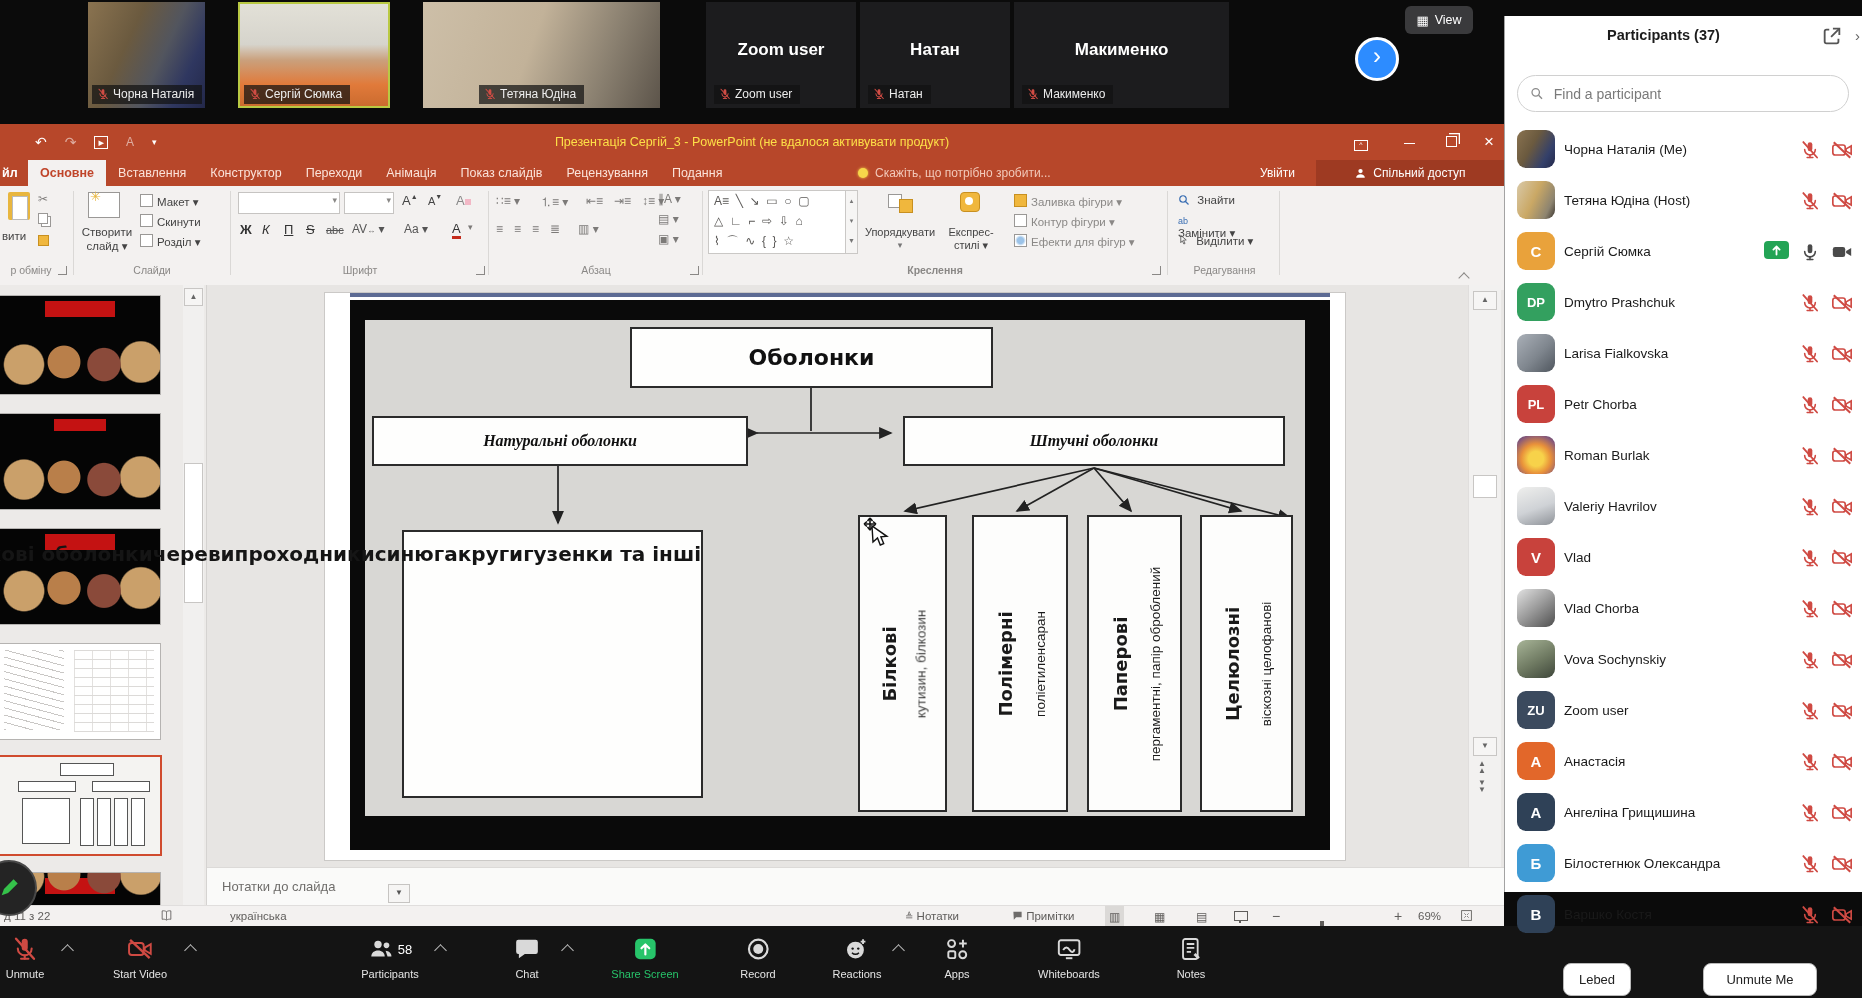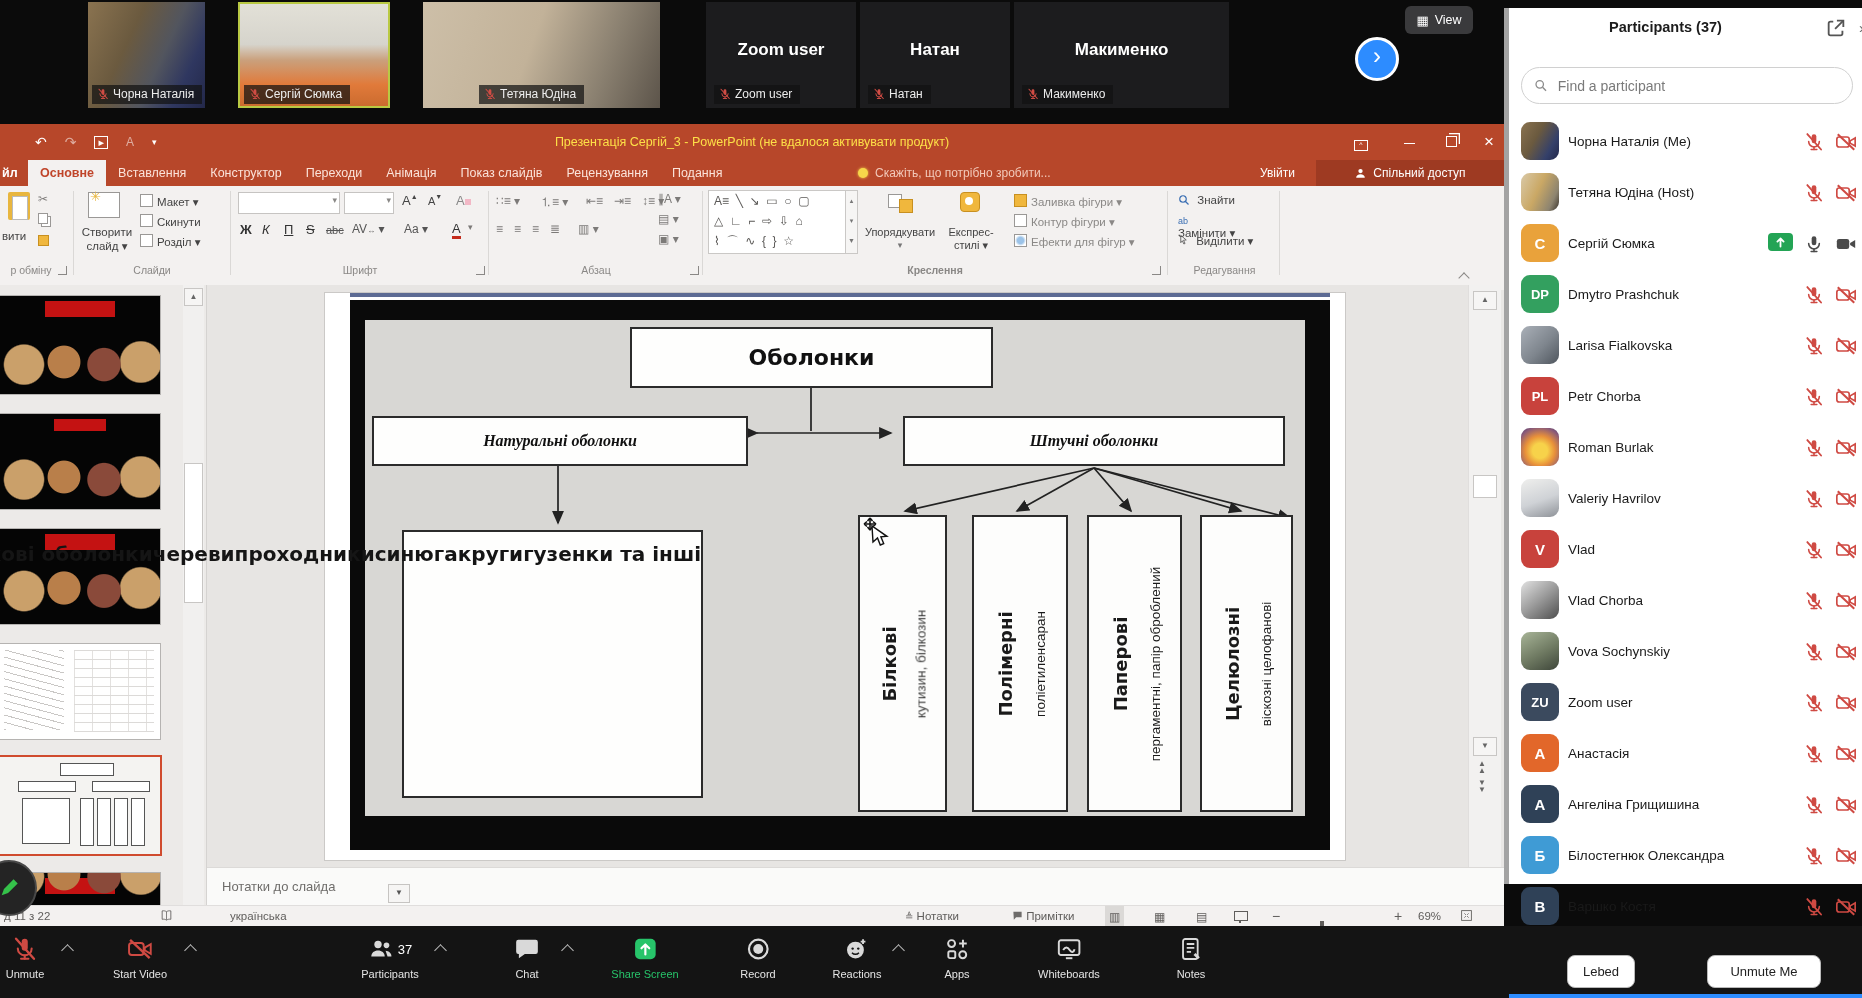--- a/index.html
+++ b/index.html
@@ -117,21 +117,21 @@
   .ztrack{display:inline-block;width:96px;height:2px;background:#a8a6a4;vertical-align:middle;position:relative;}
   .zthumb{position:absolute;left:32px;top:-5px;width:4px;height:12px;background:#5f5d5b;}
   
   .ztoolbar{position:absolute;left:0;top:926px;width:1862px;height:72px;background:#141414;}
   .zitem{position:absolute;top:8px;transform:translateX(-50%);text-align:center;color:#e4e4e4;cursor:pointer;}
   .zitem .ic{height:30px;display:flex;align-items:center;justify-content:center;}
   .zitem .lb{font-size:11px;margin-top:4px;white-space:nowrap;}
   .zchev{position:absolute;top:20px;width:8px;height:8px;border-left:1.6px solid #bdbdbd;border-top:1.6px solid #bdbdbd;transform:rotate(45deg);}
   .count{font-size:13px;color:#fff;margin-left:4px;}
   
-  .panel{position:absolute;left:1504px;top:8px;width:358px;height:876px;background:#fff;border-left:5px solid #a3a3a3;box-sizing:border-box;}
+  .panel{position:absolute;left:1504px;top:16px;width:358px;height:876px;background:#fff;border-left:1px solid #a3a3a3;box-sizing:border-box;}
   .p-title{position:absolute;left:0;right:40px;top:11px;text-align:center;font-size:14.5px;font-weight:bold;color:#1c1c1c;}
   .p-pop{position:absolute;left:316px;top:9px;width:24px;height:24px;}
   .p-close{position:absolute;left:350px;top:11px;color:#666;font-size:15px;}
   .p-search{position:absolute;left:12px;top:59px;width:332px;height:37px;border:1px solid #d0d0d0;border-radius:19px;
             box-sizing:border-box;display:flex;align-items:center;gap:8px;padding:0 12px;background:#fff;}
   .p-search input{border:none;outline:none;font-size:14px;color:#333;width:100%;font-family:"Liberation Sans",sans-serif;background:transparent;}
   .p-search input::placeholder{color:#7a7a7a;}
   .prow{position:absolute;left:0;width:358px;height:51px;}
   .avatar{position:absolute;left:12px;top:6px;width:38px;height:38px;border-radius:9px;color:#fff;
           font-weight:bold;font-size:15px;display:flex;align-items:center;justify-content:center;overflow:hidden;}
@@ -597,21 +597,21 @@
       <div class="zitem" style="left: 390px;">
         <div class="ic">
           <svg width="26" height="26" viewBox="0 0 24 24">
             <g fill="#d9d9d9">
               <circle cx="9" cy="7.8" r="3.4"></circle>
               <path d="M2.8 19c0-3.5 2.8-5.6 6.2-5.6s6.2 2.1 6.2 5.6z"></path>
               <circle cx="16.8" cy="8.6" r="2.6"></circle>
               <path d="M16 13.6c3 .2 5.4 2.2 5.4 5.4h-3.6"></path>
             </g>
           </svg>
-          <span class="count">37</span>
+          <span class="count">58</span>
         </div>
         <div class="lb">Participants</div>
       </div>
       <span class="zchev" style="left: 436px;"></span>
       <div class="zitem" style="left: 527px;">
         <div class="ic">
           <svg width="26" height="26" viewBox="0 0 24 24">
             <path d="M4 3.5h16a2 2 0 0 1 2 2v9a2 2 0 0 1-2 2H10l-5.5 4v-4H4a2 2 0 0 1-2-2v-9a2 2 0 0 1 2-2z" fill="#d9d9d9"></path>
           </svg>
         </div>

